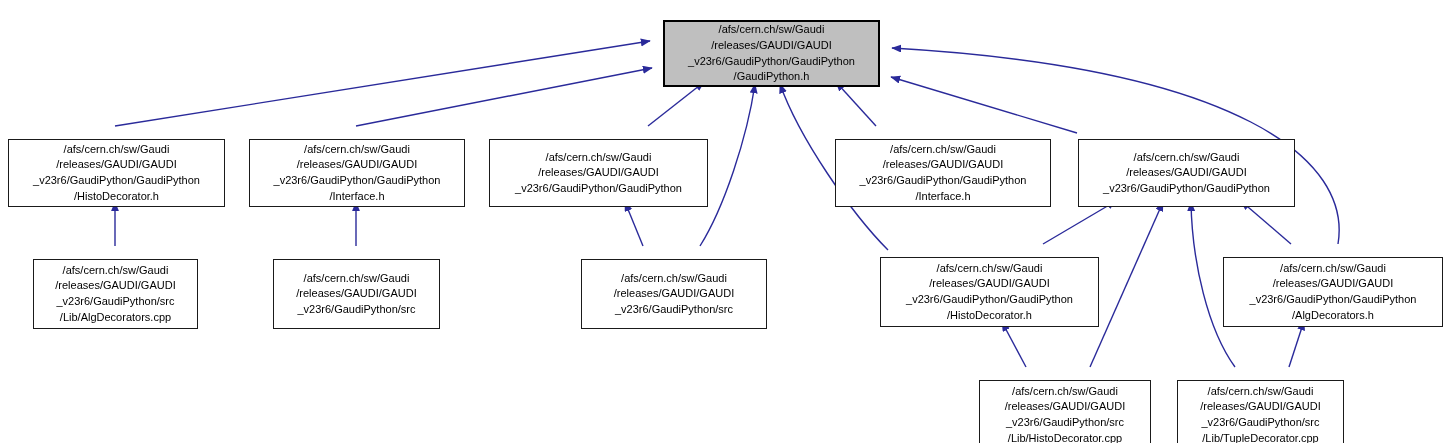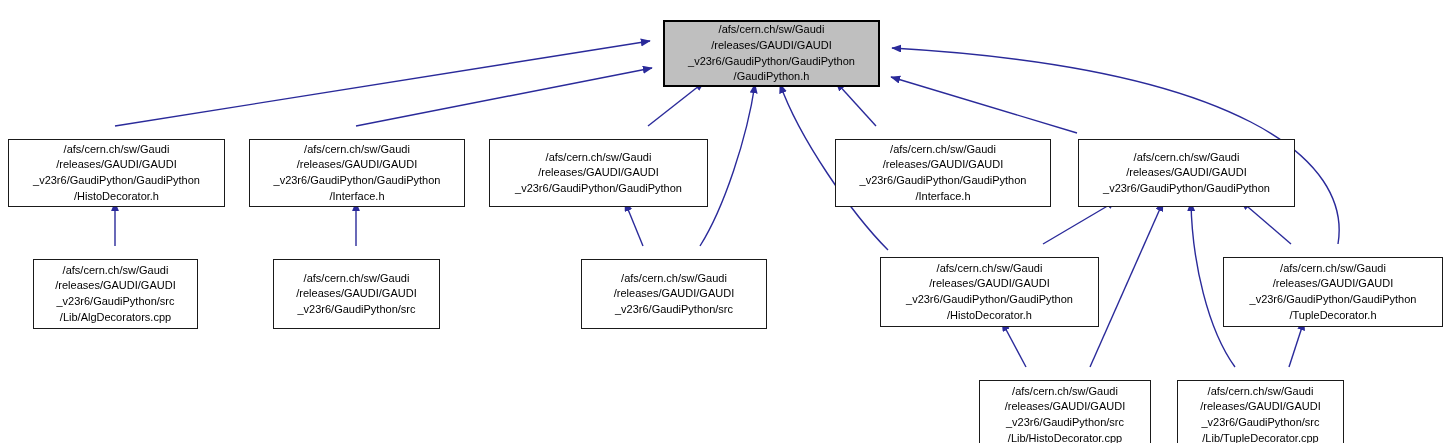--- a/index.html
+++ b/index.html
@@ -134,21 +134,21 @@
       <div class="node" style="left: 880px; top: 245px; width: 219px; height: 70px; background: rgb(255, 255, 255); border-color: rgb(26, 26, 26);">
         <div class="line">/afs/cern.ch/sw/Gaudi</div>
         <div class="line">/releases/GAUDI/GAUDI</div>
         <div class="line">_v23r6/GaudiPython/GaudiPython</div>
         <div class="line">/HistoDecorator.h</div>
       </div>
       <div class="node" style="left: 1223px; top: 245px; width: 220px; height: 70px; background: rgb(255, 255, 255); border-color: rgb(26, 26, 26);">
         <div class="line">/afs/cern.ch/sw/Gaudi</div>
         <div class="line">/releases/GAUDI/GAUDI</div>
         <div class="line">_v23r6/GaudiPython/GaudiPython</div>
-        <div class="line">/TupleDecorator.h</div>
+        <div class="line">/AlgDecorators.h</div>
       </div>
       <div class="node" style="left: 979px; top: 368px; width: 172px; height: 70px; background: rgb(255, 255, 255); border-color: rgb(26, 26, 26);">
         <div class="line">/afs/cern.ch/sw/Gaudi</div>
         <div class="line">/releases/GAUDI/GAUDI</div>
         <div class="line">_v23r6/GaudiPython/src</div>
         <div class="line">/Lib/HistoDecorator.cpp</div>
       </div>
       <div class="node" style="left: 1177px; top: 368px; width: 167px; height: 70px; background: rgb(255, 255, 255); border-color: rgb(26, 26, 26);">
         <div class="line">/afs/cern.ch/sw/Gaudi</div>
         <div class="line">/releases/GAUDI/GAUDI</div>

